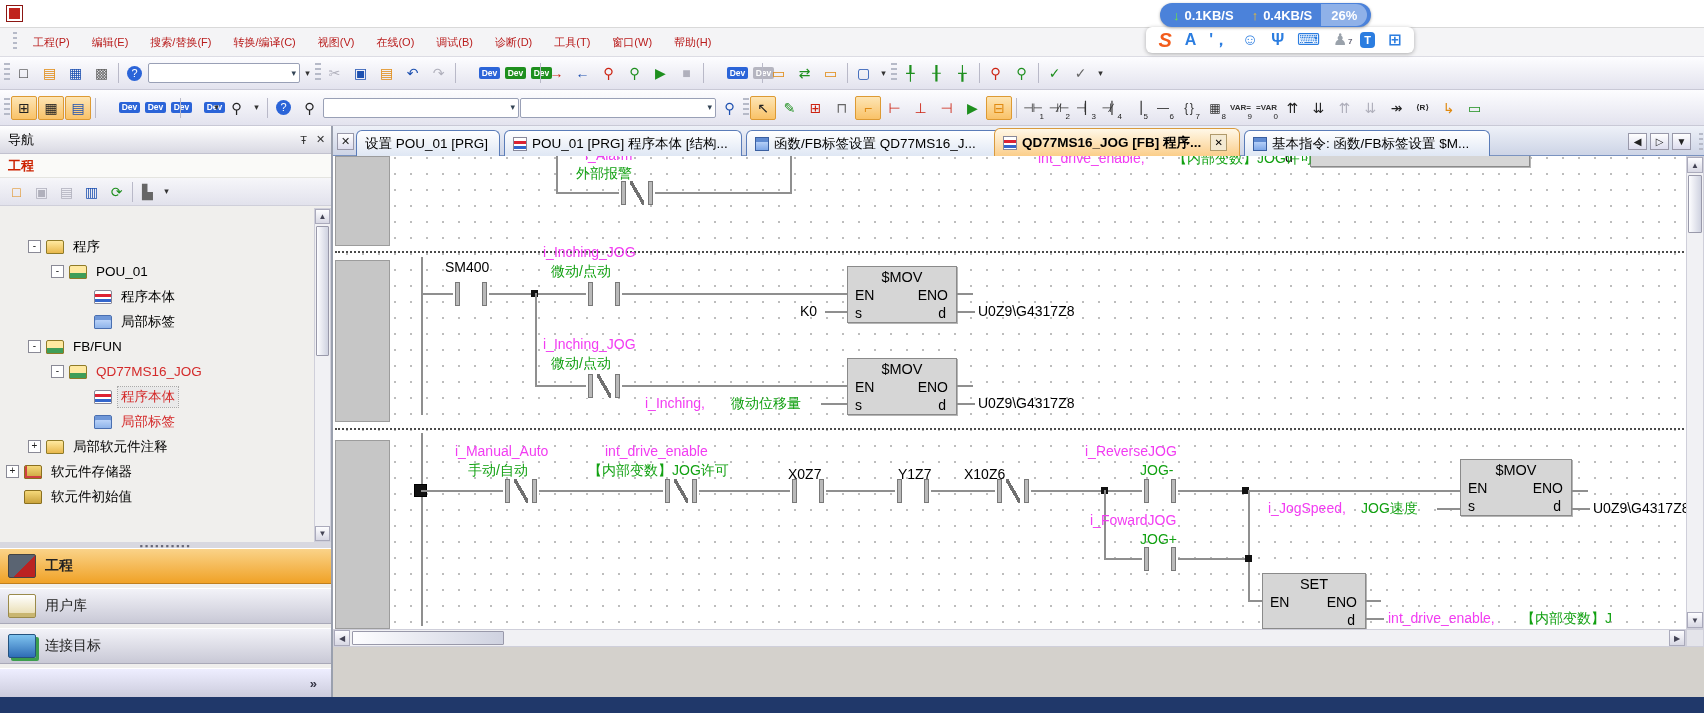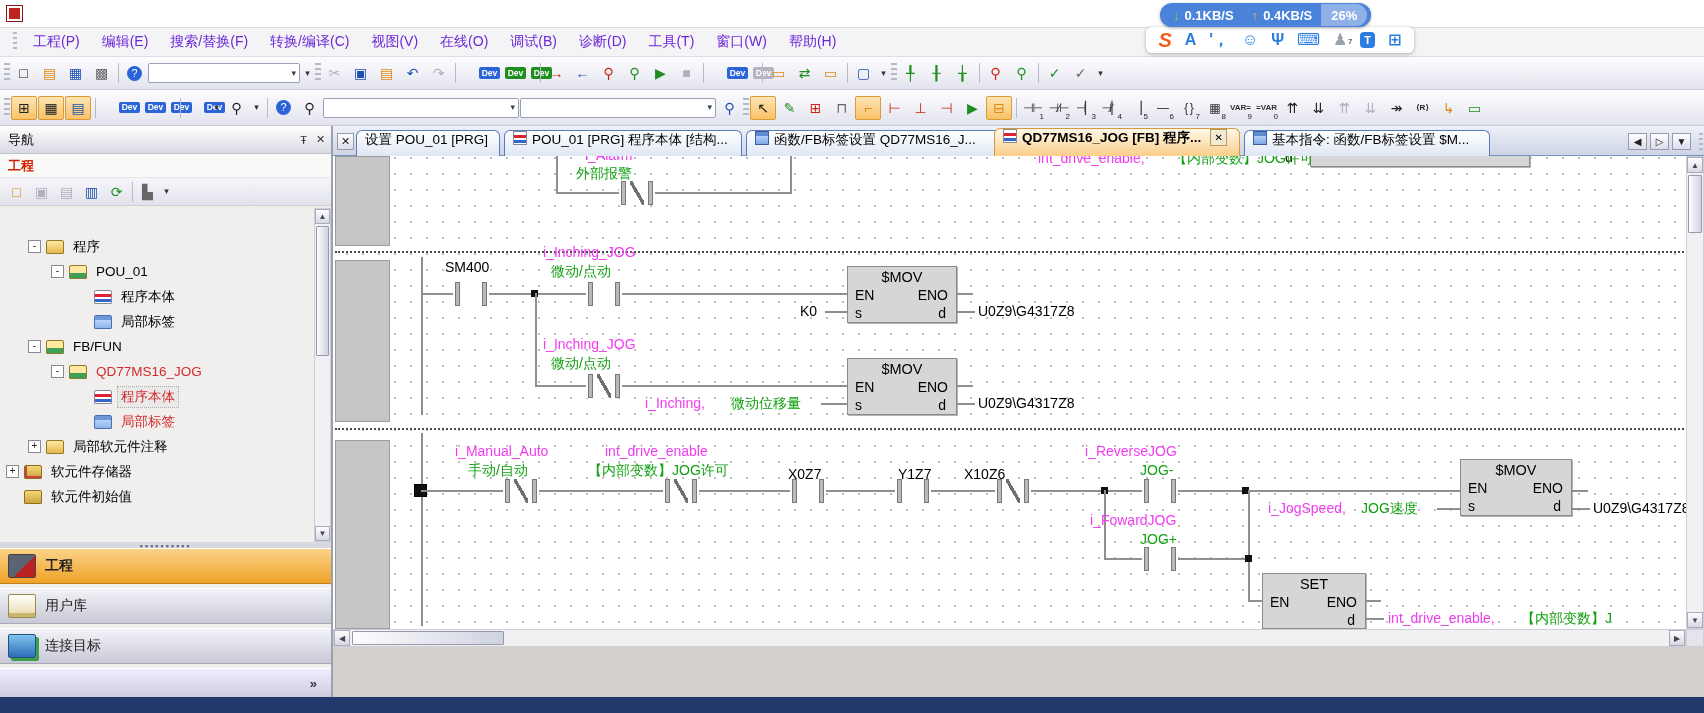--- a/index.html
+++ b/index.html
@@ -24,21 +24,21 @@
           display:flex;align-items:center;justify-content:space-around;padding:0 6px;z-index:59;}
   .imeic{font-size:16px;font-weight:bold;color:#2b7de0;position:relative;line-height:22px;}
   .imeic[data-v~="s-logo"]{color:#f35c1b;font-style:italic;font-size:20px;}
   .imeic[data-v~="gray"]{color:#9aa2ab;}
   .imeic[data-v~="chip"]{background:#2b7de0;color:#fff;font-size:11px;border-radius:4px;padding:1px 4px;line-height:14px;}
   .imeic em{position:absolute;right:-5px;bottom:-2px;font-style:normal;font-size:8px;color:#667;}
 
   
   .menubar{left:0;top:28px;width:1704px;height:29px;background:#f4f4f6;border-bottom:1px solid #dcdce4;
            display:flex;align-items:center;gap:2px;padding-left:10px;box-sizing:border-box;}
-  .menuitem{padding:4px 11px;font-size:14px;color:#6d28d9;}
+  .menuitem{padding:4px 11px;font-size:11px;color:#b91c1c;}
   .grip{width:4px;height:70%;margin:0 3px;background:repeating-linear-gradient(to bottom,#b6bac8 0 2px,transparent 2px 5px);}
 
   
   .tbar{left:0;width:1704px;background:linear-gradient(#fdfdff,#e3e3ee);border-bottom:1px solid #c9c9d6;
         display:flex;align-items:center;padding-left:4px;box-sizing:border-box;gap:1px;}
   .tb1{top:57px;height:33px;} .tb2{top:90px;height:36px;}
   .tbtn{display:inline-flex;align-items:center;justify-content:center;width:25px;height:24px;border-radius:2px;
         font-size:14px;color:#333;position:relative;flex:0 0 auto;}
   .tbtn i{font-style:normal;line-height:1;}
   .tbtn em{position:absolute;right:1px;bottom:-1px;font-style:normal;font-size:8px;color:#222;}
@@ -103,21 +103,21 @@
   .navbtn[data-v~="i-conn"] .bic{background:linear-gradient(#7fc3ef,#2f6db6);border:1px solid #24527e;box-shadow:3px 3px 0 #3d9e4e;}
   .morebar{left:0;top:542px;width:331px;height:29px;background:linear-gradient(#eef,#ccd);border-top:1px solid #fff;
            display:flex;align-items:center;justify-content:flex-end;padding-right:14px;box-sizing:border-box;color:#334;font-weight:bold;}
 
   
   .editor{left:333px;top:126px;width:1371px;height:571px;background:#d4d1cc;}
   .tabrow{left:0;top:0;width:1371px;height:30px;background:linear-gradient(#eef1f8,#cdd4e6);border-bottom:1px solid #7a93c0;box-sizing:border-box;}
   .tclose{left:4px;top:7px;width:17px;height:17px;background:linear-gradient(#fff,#dde);border:1px solid #99a;display:flex;
           align-items:center;justify-content:center;font-size:11px;color:#222;box-sizing:border-box;}
   .tab{position:absolute;top:4px;height:26px;background:linear-gradient(#ffffff,#dfe7f4);border:1px solid #5a7cb8;border-bottom:none;
-       border-radius:6px 6px 0 0;display:flex;gap:5px;padding:0 8px;box-sizing:border-box;font-size:13.5px;white-space:nowrap;overflow:hidden;}
+       border-radius:6px 6px 0 0;display:flex;align-items:center;gap:5px;padding:8px 8px;box-sizing:border-box;font-size:13.5px;white-space:nowrap;overflow:hidden;}
   .tab[data-v~="active"]{top:2px;height:28px;background:linear-gradient(#fff8e8,#fbce8a);border-color:#d89a3e;font-weight:bold;}
   .tab .ic{width:14px;height:14px;flex:0 0 auto;border:1px solid #889;box-sizing:border-box;
            background:linear-gradient(#fff 0 3px,#d23 3px 6px,#fff 6px 8px,#36c 8px 11px,#fff 11px);}
   .tab[data-v~="i-tbl"] .ic{background:linear-gradient(#cfe2ff,#7fa8e8);box-shadow:inset 0 4px 0 #5f8ad0;border-color:#3a5fa0;}
   .tab .x{margin-left:4px;width:15px;height:15px;border:1px solid #b09a6a;background:#f4ead2;display:none;align-items:center;justify-content:center;font-size:10px;}
   .tab[data-v~="active"] .x{display:inline-flex;}
   .tabnav{position:absolute;top:7px;width:19px;height:17px;display:flex;align-items:center;justify-content:center;
           font-size:10px;color:#222;background:linear-gradient(#fff,#dde);border:1px solid #99a;box-sizing:border-box;}
 
   .edcontent{left:0;top:30px;width:1353px;height:473px;overflow:hidden;background-color:#fff;

